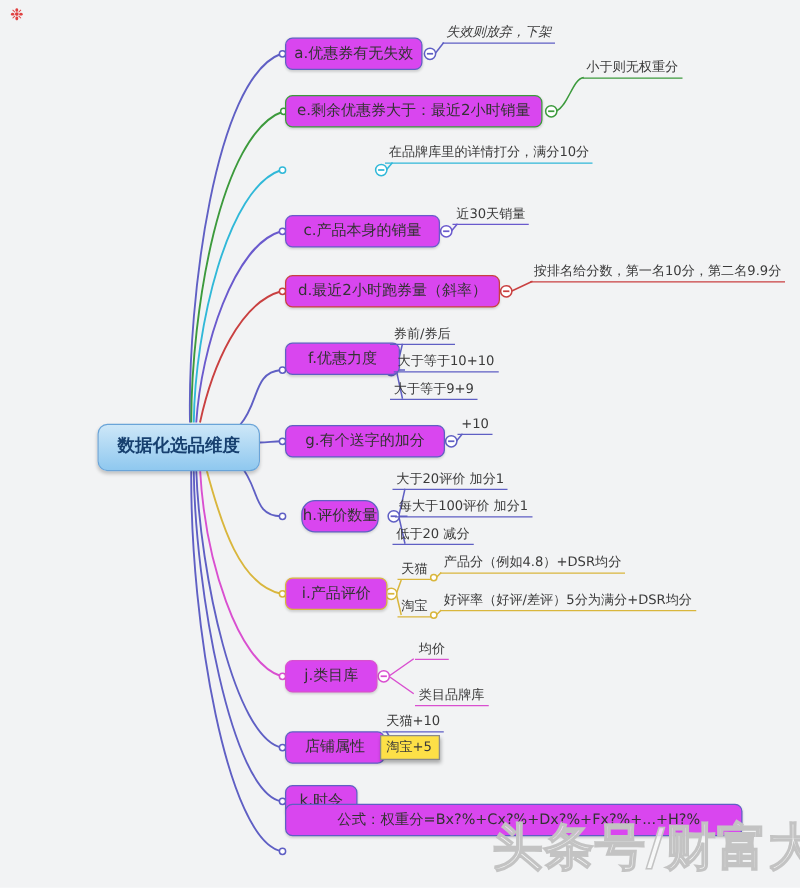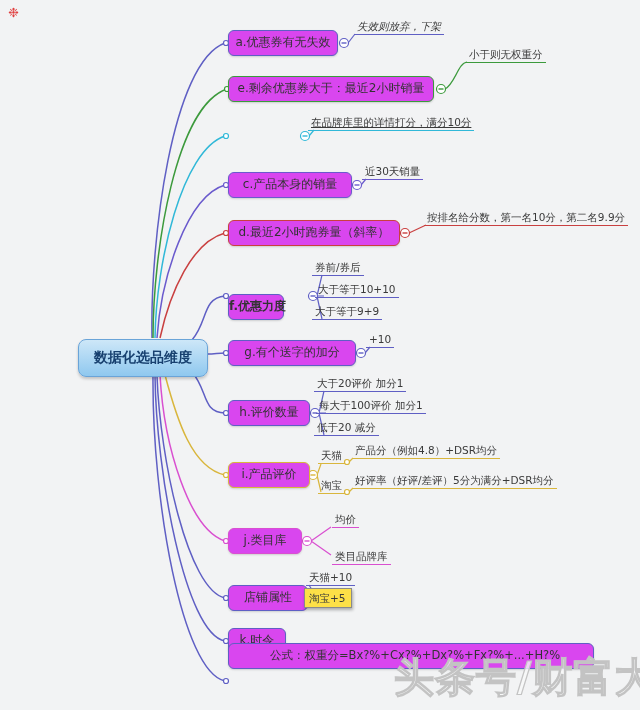--- a/index.html
+++ b/index.html
@@ -175,32 +175,32 @@
   </svg>
 
   <span class="corner-mark" style="color: rgb(224, 64, 64);">❉</span>
 
   <div class="root" style="background: linear-gradient(rgb(205, 231, 248), rgb(143, 200, 239)); border-color: rgb(106, 164, 216); color: rgb(23, 64, 111);">数据化选品维度</div>
 
   <div class="node" style="left: 228px; top: 30px; width: 110px; border-color: rgb(95, 95, 196);">a.优惠券有无失效</div>
   <div class="node" style="left: 228px; top: 76px; width: 206px; border-color: rgb(60, 154, 60);">e.剩余优惠券大于：最近2小时销量</div>
   <div class="node" style="left: 228px; top: 172px; width: 124px; border-color: rgb(106, 90, 205);">c.产品本身的销量</div>
   <div class="node" style="left: 228px; top: 220px; width: 172px; border-color: rgb(201, 64, 64);">d.最近2小时跑券量（斜率）</div>
-  <div class="node" style="left: 228px; top: 294px; width: 56px; border-color: rgb(95, 95, 196); font-weight: bold;">f.优惠力度</div>
+  <div class="node" style="left: 228px; top: 274px; width: 92px; border-color: rgb(95, 95, 196);">f.优惠力度</div>
   <div class="node" style="left: 228px; top: 340px; width: 128px; border-color: rgb(95, 95, 196);">g.有个送字的加分</div>
-  <div class="node" style="left: 228px; top: 400px; width: 82px; border-color: rgb(95, 95, 196);">h.评价数量</div>
+  <div class="node" style="left: 241px; top: 400px; width: 62px; border-color: rgb(95, 95, 196); border-radius: 11px;">h.评价数量</div>
   <div class="node" style="left: 228px; top: 462px; width: 82px; border-color: rgb(217, 182, 60);">i.产品评价</div>
   <div class="node" style="left: 228px; top: 528px; width: 74px; border-color: rgb(217, 79, 208);">j.类目库</div>
   <div class="node" style="left: 228px; top: 585px; width: 80px; border-color: rgb(95, 95, 196);">店铺属性</div>
   <div class="node" style="left: 228px; top: 628px; width: 58px; border-color: rgb(95, 95, 196);">k.时令</div>
   <div class="node" style="left: 228px; top: 643px; width: 366px; text-align: center; padding-left: 8px; font-size: 11.5px; border-color: rgb(95, 95, 196);">公式：权重分=Bx?%+Cx?%+Dx?%+Fx?%+...+H?%</div>
 
   <span class="child" style="left: 354px; top: 20px; border-bottom-color: rgb(95, 95, 196); font-style: italic;">失效则放弃，下架</span>
   <span class="child" style="left: 466px; top: 48px; border-bottom-color: rgb(60, 154, 60);">小于则无权重分</span>
-  <span class="child" style="left: 308px; top: 116px; border-bottom-color: rgb(48, 184, 216); text-decoration: underline;">在品牌库里的详情打分，满分10分</span>
+  <span class="child" style="left: 308px; top: 116px; border-bottom-color: rgb(48, 184, 216);">在品牌库里的详情打分，满分10分</span>
   <span class="child" style="left: 362px; top: 165px; border-bottom-color: rgb(106, 90, 205);">近30天销量</span>
   <span class="child" style="left: 424px; top: 211px; border-bottom-color: rgb(201, 64, 64);">按排名给分数，第一名10分，第二名9.9分</span>
 
   <span class="child" style="left: 312px; top: 261px; border-bottom-color: rgb(95, 95, 196);">券前/券后</span>
   <span class="child" style="left: 315px; top: 283px; border-bottom-color: rgb(95, 95, 196);">大于等于10+10</span>
   <span class="child" style="left: 312px; top: 305px; border-bottom-color: rgb(95, 95, 196);">大于等于9+9</span>
 
   <span class="child" style="left: 366px; top: 333px; border-bottom-color: rgb(95, 95, 196);">+10</span>
 
   <span class="child" style="left: 314px; top: 377px; border-bottom-color: rgb(95, 95, 196);">大于20评价 加分1</span>

